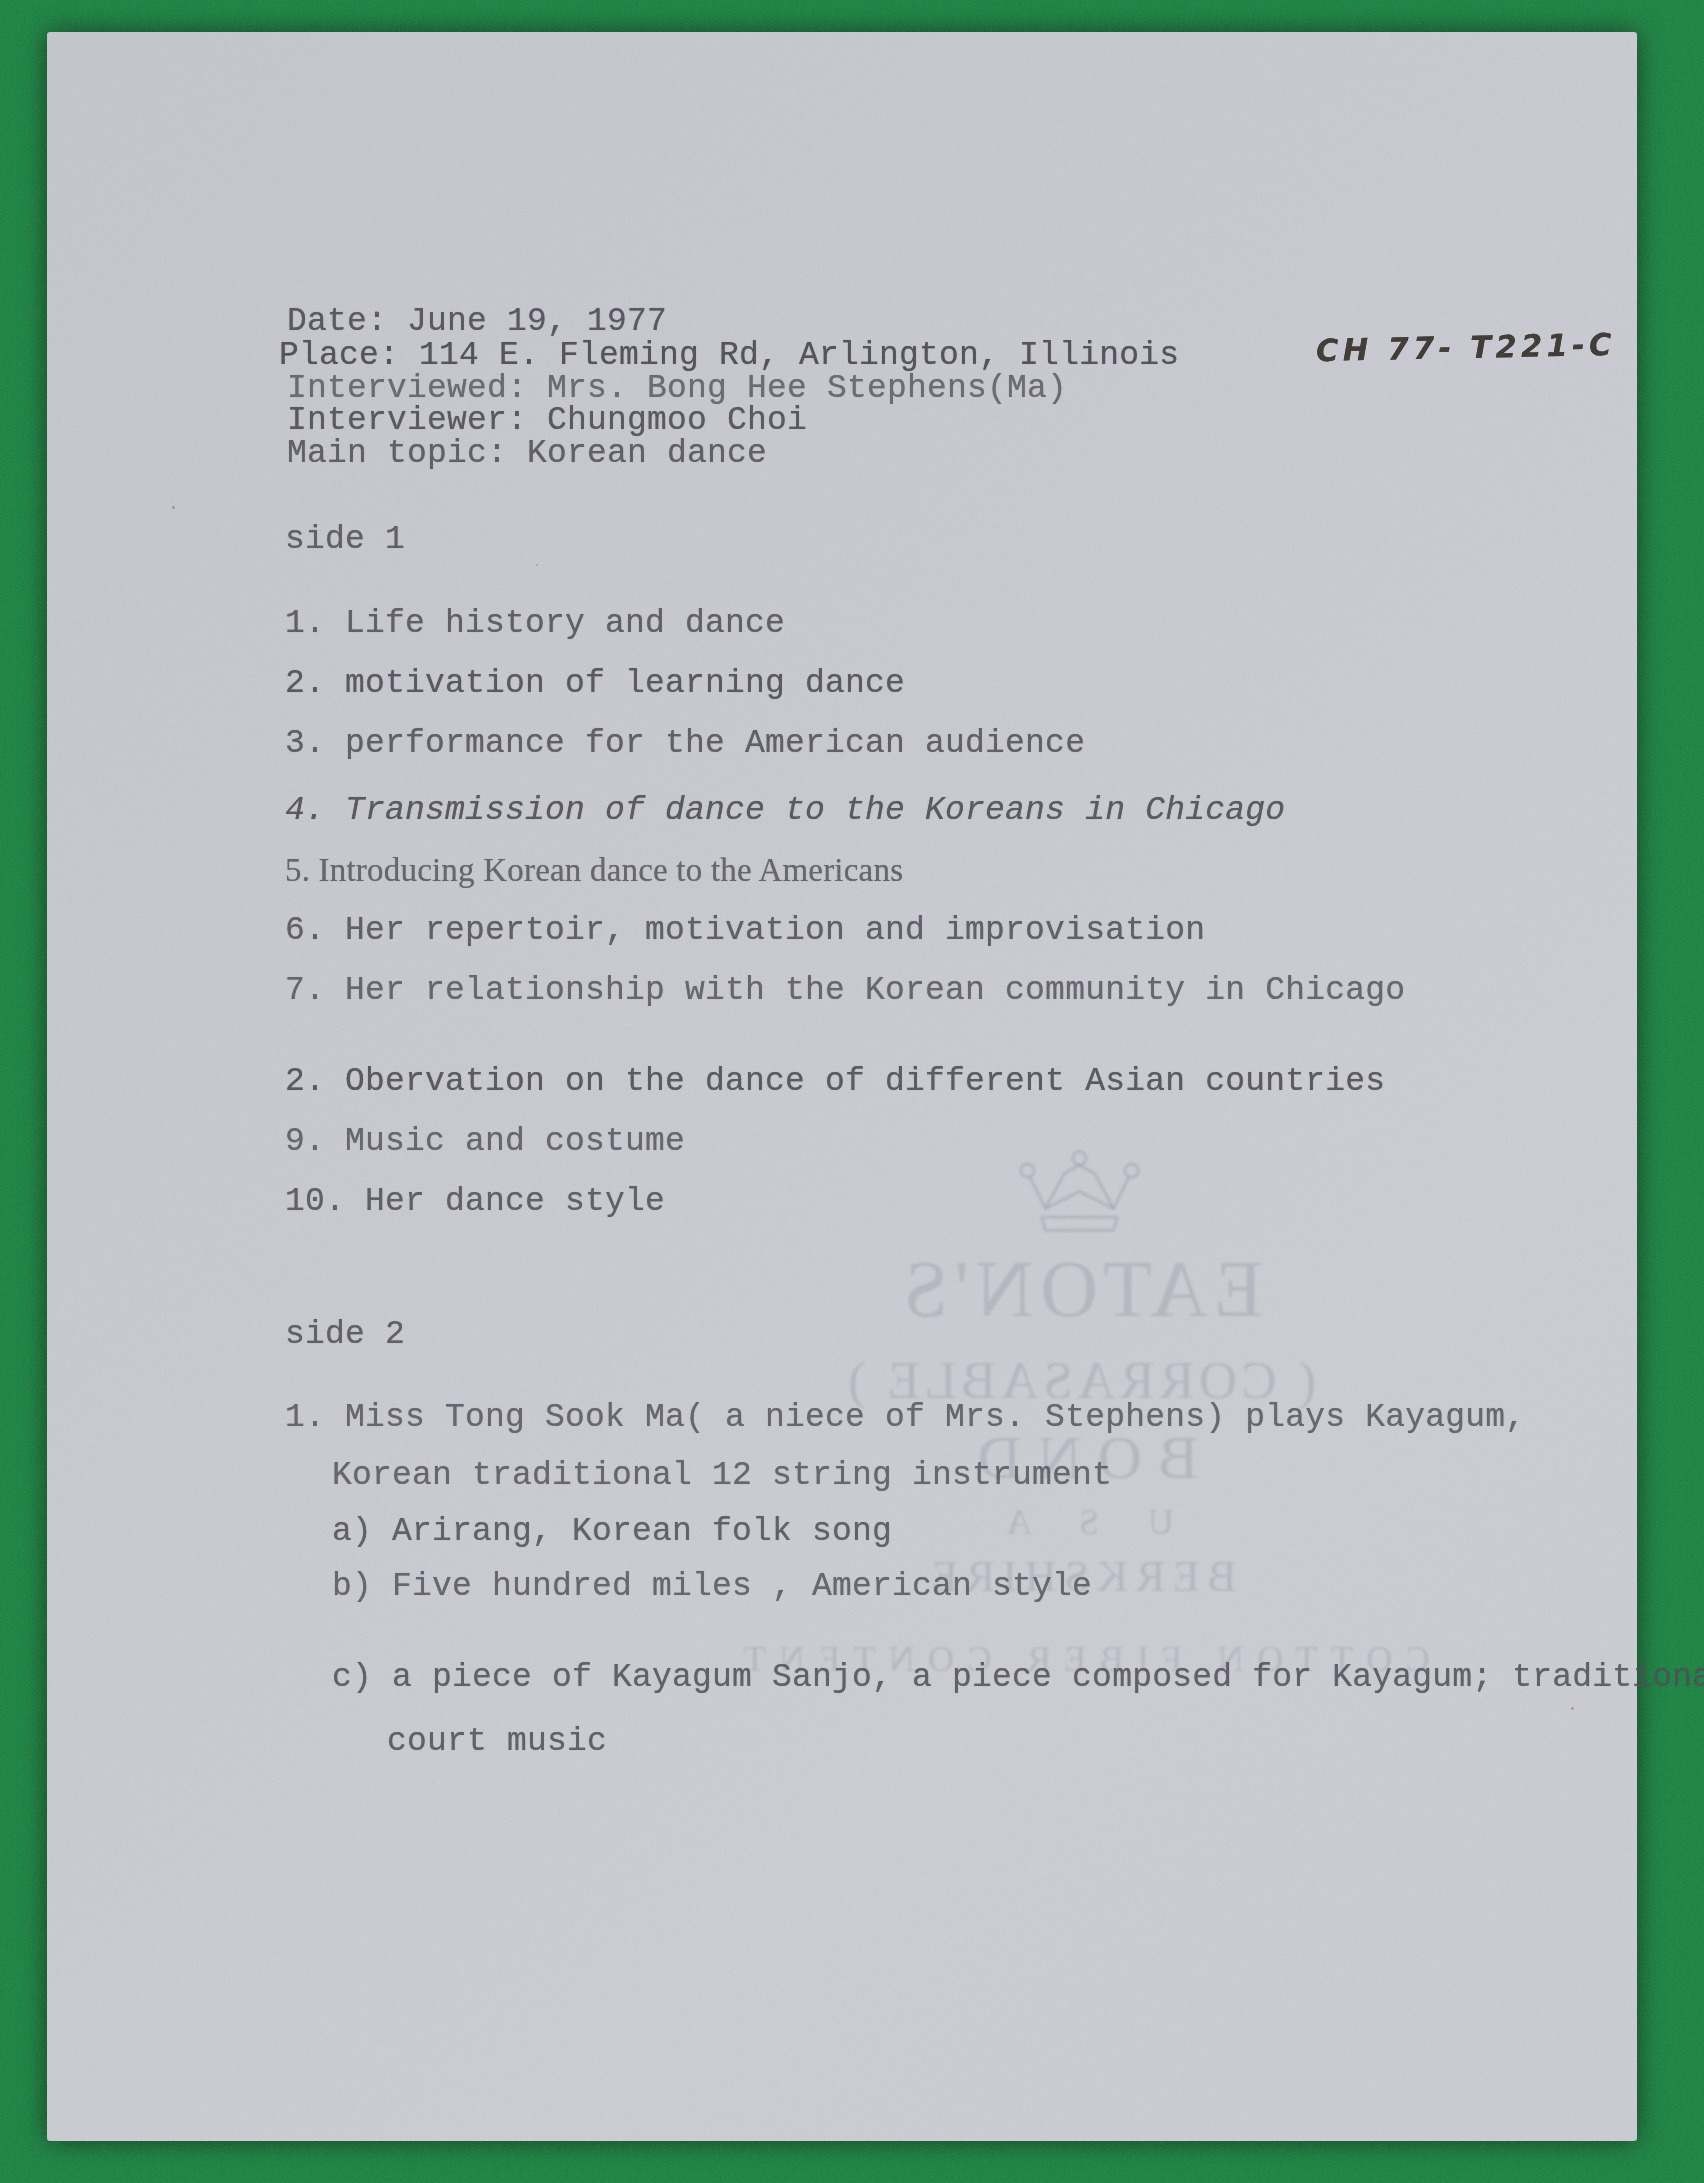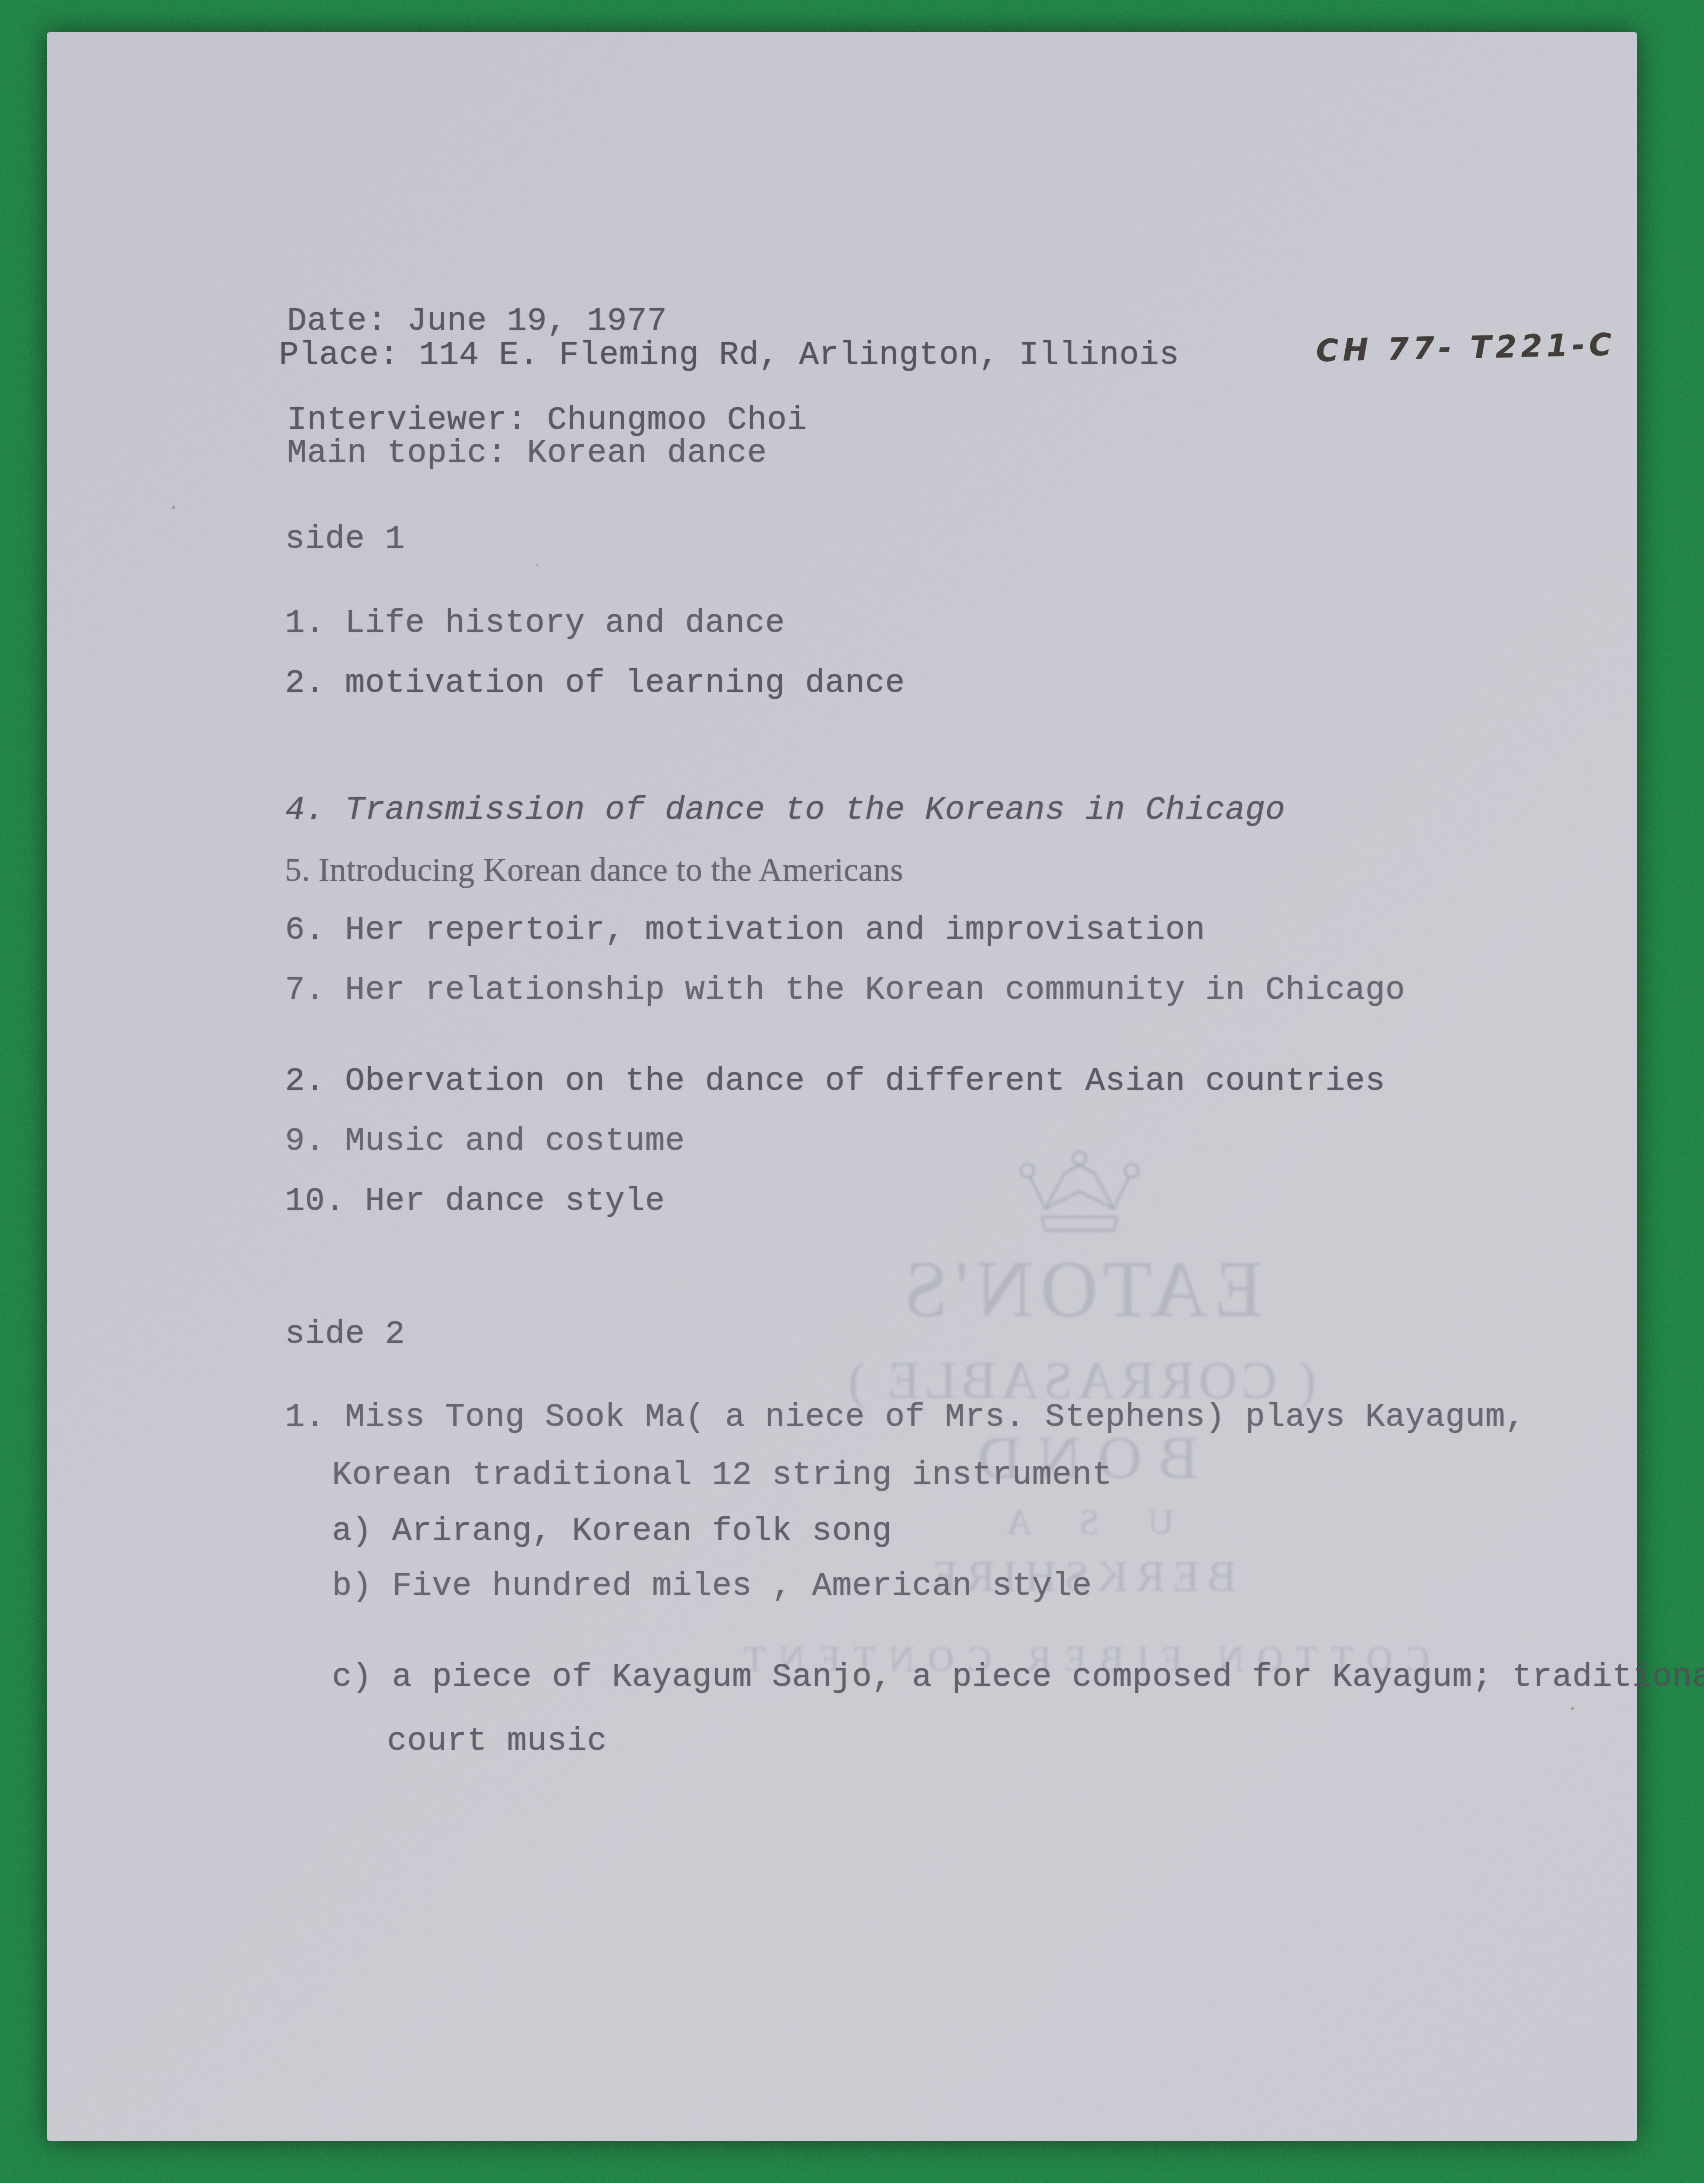--- a/index.html
+++ b/index.html
@@ -64,28 +64,30 @@
       <div class="wm-line wm-name">EATON'S</div>
       <div class="wm-line wm-corrasable">( CORRASABLE )</div>
       <div class="wm-line wm-bond">BOND</div>
       <div class="wm-line wm-usa">U S A</div>
       <div class="wm-line wm-berkshire">BERKSHIRE</div>
       <div class="wm-line wm-cotton">COTTON FIBER CONTENT</div>
     </div>
 
     <div class="line f90" style="left:240px;top:273px;">Date: June 19, 1977</div>
     <div class="line f95" style="left:232px;top:307px;">Place: 114 E. Fleming Rd, Arlington, Illinois</div>
+    <div class="line f75" style="left:240px;top:340px;">Interviewed: Mrs. Bong Hee Stephens(Ma)</div>
     <div class="line f90" style="left:240px;top:372px;">Interviewer: Chungmoo Choi</div>
     <div class="line f85" style="left:240px;top:405px;">Main topic: Korean dance</div>
 
     <div class="line hand" style="left:1269px;top:301px;">CH 77- T221-C</div>
 
     <div class="line f85" style="left:238px;top:491px;">side 1</div>
     <div class="line f85" style="left:238px;top:575px;">1. Life history and dance</div>
     <div class="line f90" style="left:238px;top:635px;">2. motivation of learning dance</div>
+    <div class="line f85" style="left:238px;top:695px;">3. performance for the American audience</div>
     <div class="line f90" style="left:238px;top:762px;font-style:italic;">4. Transmission of dance to the Koreans in Chicago</div>
     <div class="line f80" style="left:238px;top:822px;font-family:Liberation Serif, serif;">5. Introducing Korean dance to the Americans</div>
     <div class="line f85" style="left:238px;top:882px;">6. Her repertoir, motivation and improvisation</div>
     <div class="line f80" style="left:238px;top:942px;">7. Her relationship with the Korean community in Chicago</div>
     <div class="line f90" style="left:238px;top:1033px;">2. Obervation on the dance of different Asian countries</div>
     <div class="line f80" style="left:238px;top:1093px;">9. Music and costume</div>
     <div class="line f85" style="left:238px;top:1153px;">10. Her dance style</div>
 
     <div class="line f85" style="left:238px;top:1286px;text-align:center;">side 2</div>
     <div class="line f80" style="left:238px;top:1369px;">1. Miss Tong Sook Ma( a niece of Mrs. Stephens) plays Kayagum,</div>

